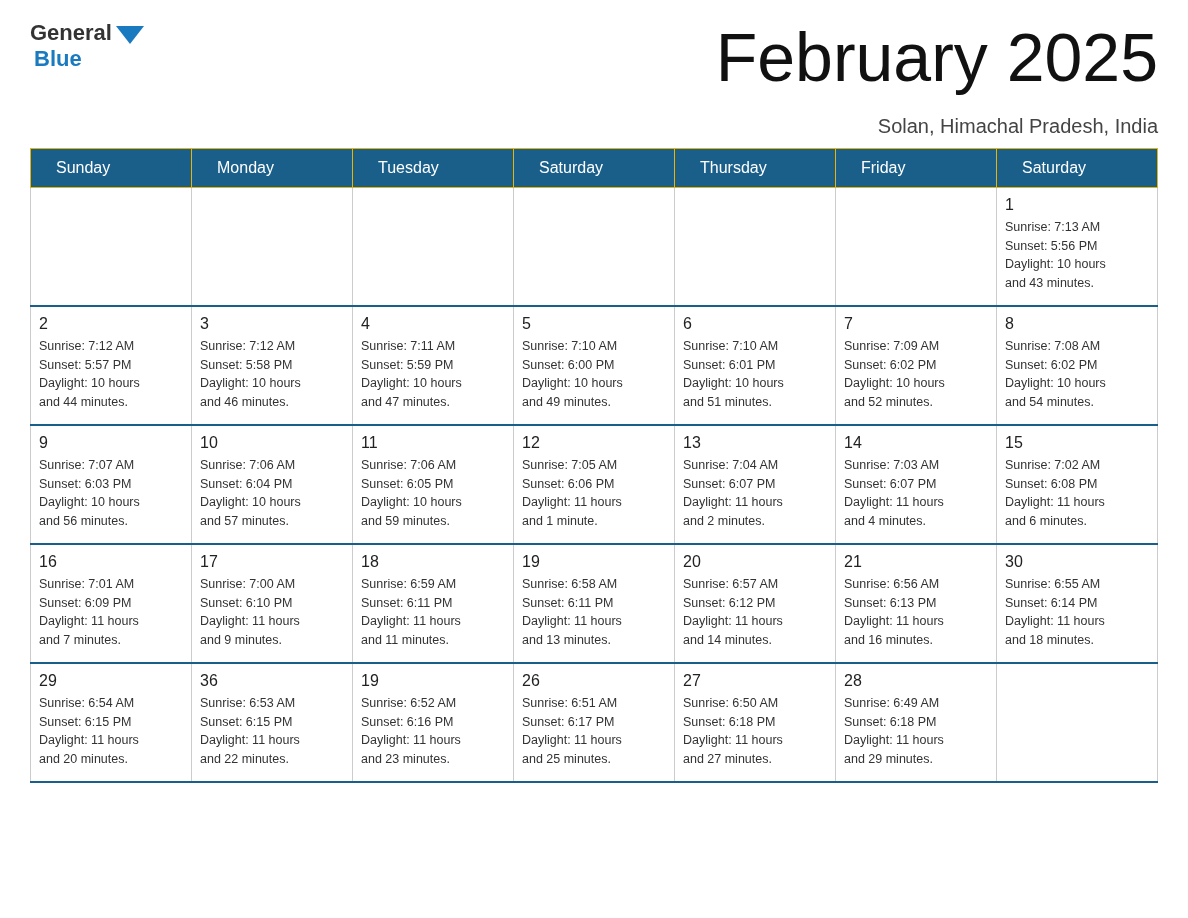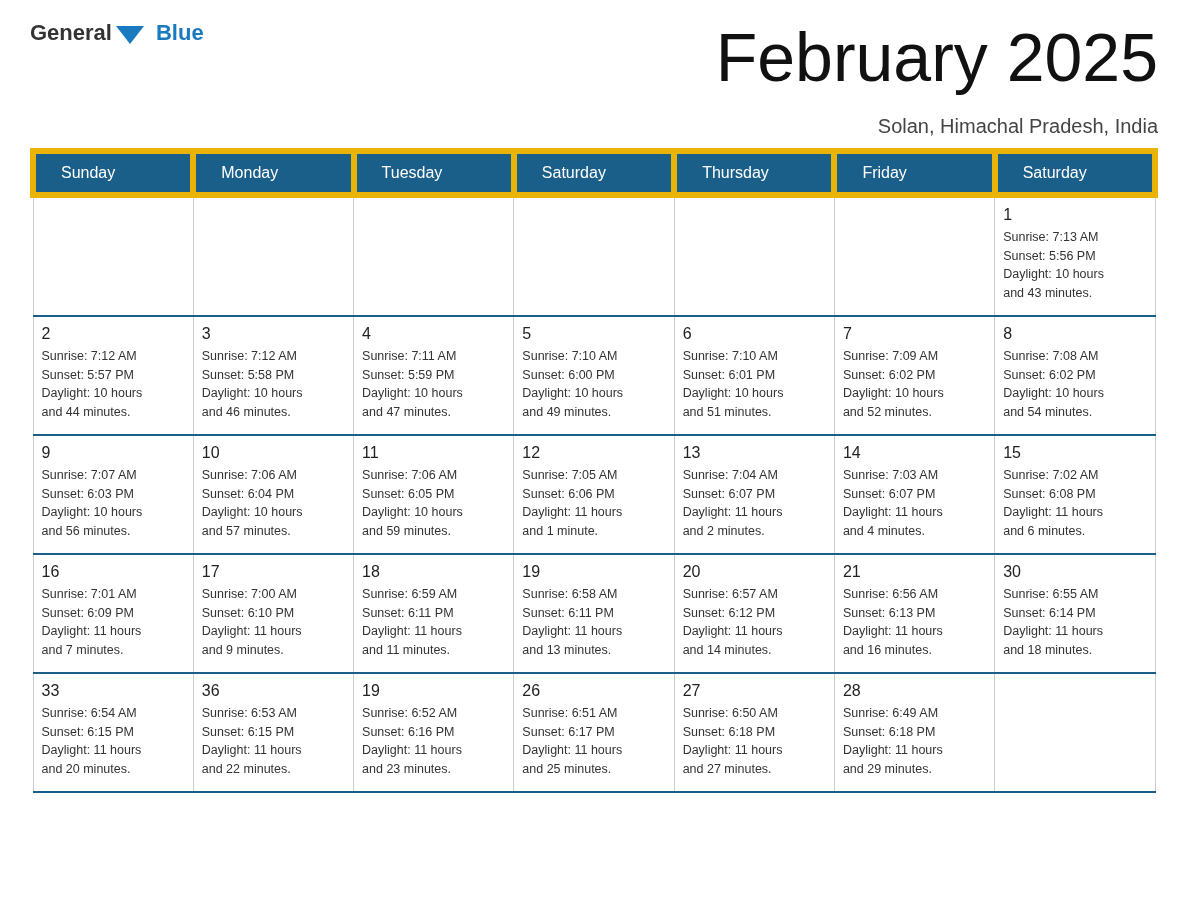--- a/index.html
+++ b/index.html
@@ -11,21 +11,21 @@
       min-height: 918px;
     }
     .header {
       display: flex;
       justify-content: space-between;
       align-items: flex-start;
       margin-bottom: 10px;
     }
     .logo {
       display: flex;
-      flex-direction: row;
+      flex-direction: column;
       align-items: flex-start;
     }
     .logo-top {
       display: flex;
       align-items: center;
     }
     .logo-general {
       font-size: 22px;
       font-weight: bold;
       color: #333;
@@ -36,21 +36,21 @@
       border-left: 14px solid transparent;
       border-right: 14px solid transparent;
       border-top: 18px solid #1a7abf;
       margin-left: 4px;
       margin-top: 4px;
     }
     .logo-blue {
       font-size: 22px;
       font-weight: bold;
       color: #1a7abf;
-      margin-left: 12px;
+      margin-left: 4px;
     }
     .title-area {
       text-align: right;
     }
     .calendar-title {
       font-size: 68px;
       font-weight: normal;
       color: #111;
       line-height: 1.1;
     }
@@ -66,21 +66,21 @@
     }
     .calendar-table thead tr {
       background-color: #1a5f8a;
     }
     .calendar-table thead th {
       color: #fff;
       font-size: 16px;
       font-weight: normal;
       padding: 10px 25px;
       text-align: left;
-      border: 6px solid #eab308;
+      border: 1px solid #eab308;
     }
     .calendar-table tbody tr {
       border-bottom: 2px solid #1a5f8a;
     }
     .calendar-table tbody td {
       vertical-align: top;
       padding: 8px 8px 12px 8px;
       border-right: 1px solid #ccc;
       border-left: 1px solid #ccc;
       width: 14.28%;
@@ -235,21 +235,21 @@
           <span class="day-number">21</span>
           <div class="day-info">Sunrise: 6:56 AM<br>Sunset: 6:13 PM<br>Daylight: 11 hours<br>and 16 minutes.</div>
         </td>
         <td>
           <span class="day-number">30</span>
           <div class="day-info">Sunrise: 6:55 AM<br>Sunset: 6:14 PM<br>Daylight: 11 hours<br>and 18 minutes.</div>
         </td>
       </tr>
       <tr>
         <td>
-          <span class="day-number">33</span>
+          <span class="day-number">29</span>
           <div class="day-info">Sunrise: 6:54 AM<br>Sunset: 6:15 PM<br>Daylight: 11 hours<br>and 20 minutes.</div>
         </td>
         <td>
           <span class="day-number">36</span>
           <div class="day-info">Sunrise: 6:53 AM<br>Sunset: 6:15 PM<br>Daylight: 11 hours<br>and 22 minutes.</div>
         </td>
         <td>
           <span class="day-number">19</span>
           <div class="day-info">Sunrise: 6:52 AM<br>Sunset: 6:16 PM<br>Daylight: 11 hours<br>and 23 minutes.</div>
         </td>

